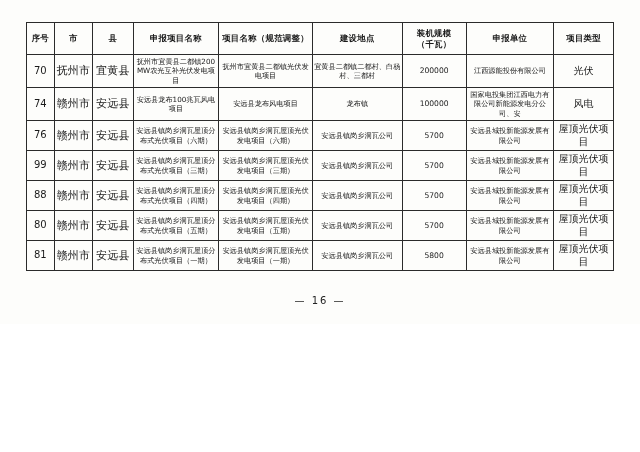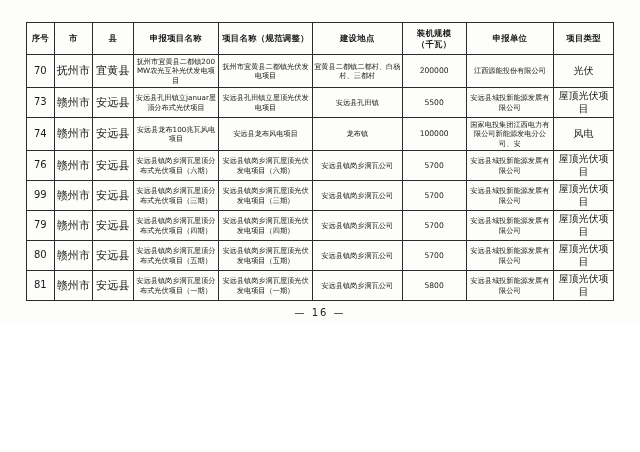--- a/index.html
+++ b/index.html
@@ -57,21 +57,21 @@
   td.cell-city,
   td.cell-county { font-size: 11px; letter-spacing: 0.2px; }
   td.cell-capacity { font-size: 7.6px; font-family: "DejaVu Sans", "Liberation Sans", sans-serif; margin-top: 12px; }
   td.cell-type { font-size: 10px; }
   td.cell-text { font-size: 7.2px; line-height: 1.3; }
 
   .page-footer {
     position: absolute;
     left: 0;
     right: 0;
-    bottom: 6px;
+    bottom: 18px;
     text-align: center;
     font-size: 10px;
     letter-spacing: 2px;
     color: #222;
   }
   .hdr-sub {
     display: block;
     font-size: 8.4px;
     font-weight: bold;
   }
@@ -114,31 +114,20 @@
         <td class="cell-city">抚州市</td>
         <td class="cell-county">宜黄县</td>
         <td class="cell-text">抚州市宜黄县二都镇200MW农光互补光伏发电项目</td>
         <td class="cell-text">抚州市宜黄县二都镇光伏发电项目</td>
         <td class="cell-text">宜黄县二都镇二都村、白杨村、三都村</td>
         <td class="cell-capacity">200000</td>
         <td class="cell-text">江西源能投份有限公司</td>
         <td class="cell-type">光伏</td>
       </tr>
       <tr>
-        <td class="cell-seq">73</td>
-        <td class="cell-city">赣州市</td>
-        <td class="cell-county">安远县</td>
-        <td class="cell-text">安远县孔田镇立januar屋顶分布式光伏项目</td>
-        <td class="cell-text">安远县孔田镇立屋顶光伏发电项目</td>
-        <td class="cell-text">安远县孔田镇</td>
-        <td class="cell-capacity">5500</td>
-        <td class="cell-text">安远县城投新能源发展有限公司</td>
-        <td class="cell-type">屋顶光伏项目</td>
-      </tr>
-      <tr>
         <td class="cell-seq">74</td>
         <td class="cell-city">赣州市</td>
         <td class="cell-county">安远县</td>
         <td class="cell-text">安远县龙布100兆瓦风电项目</td>
         <td class="cell-text">安远县龙布风电项目</td>
         <td class="cell-text">龙布镇</td>
         <td class="cell-capacity">100000</td>
         <td class="cell-text">国家电投集团江西电力有限公司新能源发电分公司、安</td>
         <td class="cell-type">风电</td>
       </tr>
@@ -158,21 +147,21 @@
         <td class="cell-city">赣州市</td>
         <td class="cell-county">安远县</td>
         <td class="cell-text">安远县镇岗乡洞瓦屋顶分布式光伏项目（三期）</td>
         <td class="cell-text">安远县镇岗乡洞瓦屋顶光伏发电项目（三期）</td>
         <td class="cell-text">安远县镇岗乡洞瓦公司</td>
         <td class="cell-capacity">5700</td>
         <td class="cell-text">安远县城投新能源发展有限公司</td>
         <td class="cell-type">屋顶光伏项目</td>
       </tr>
       <tr>
-        <td class="cell-seq">79</td>
+        <td class="cell-seq">88</td>
         <td class="cell-city">赣州市</td>
         <td class="cell-county">安远县</td>
         <td class="cell-text">安远县镇岗乡洞瓦屋顶分布式光伏项目（四期）</td>
         <td class="cell-text">安远县镇岗乡洞瓦屋顶光伏发电项目（四期）</td>
         <td class="cell-text">安远县镇岗乡洞瓦公司</td>
         <td class="cell-capacity">5700</td>
         <td class="cell-text">安远县城投新能源发展有限公司</td>
         <td class="cell-type">屋顶光伏项目</td>
       </tr>
       <tr>

